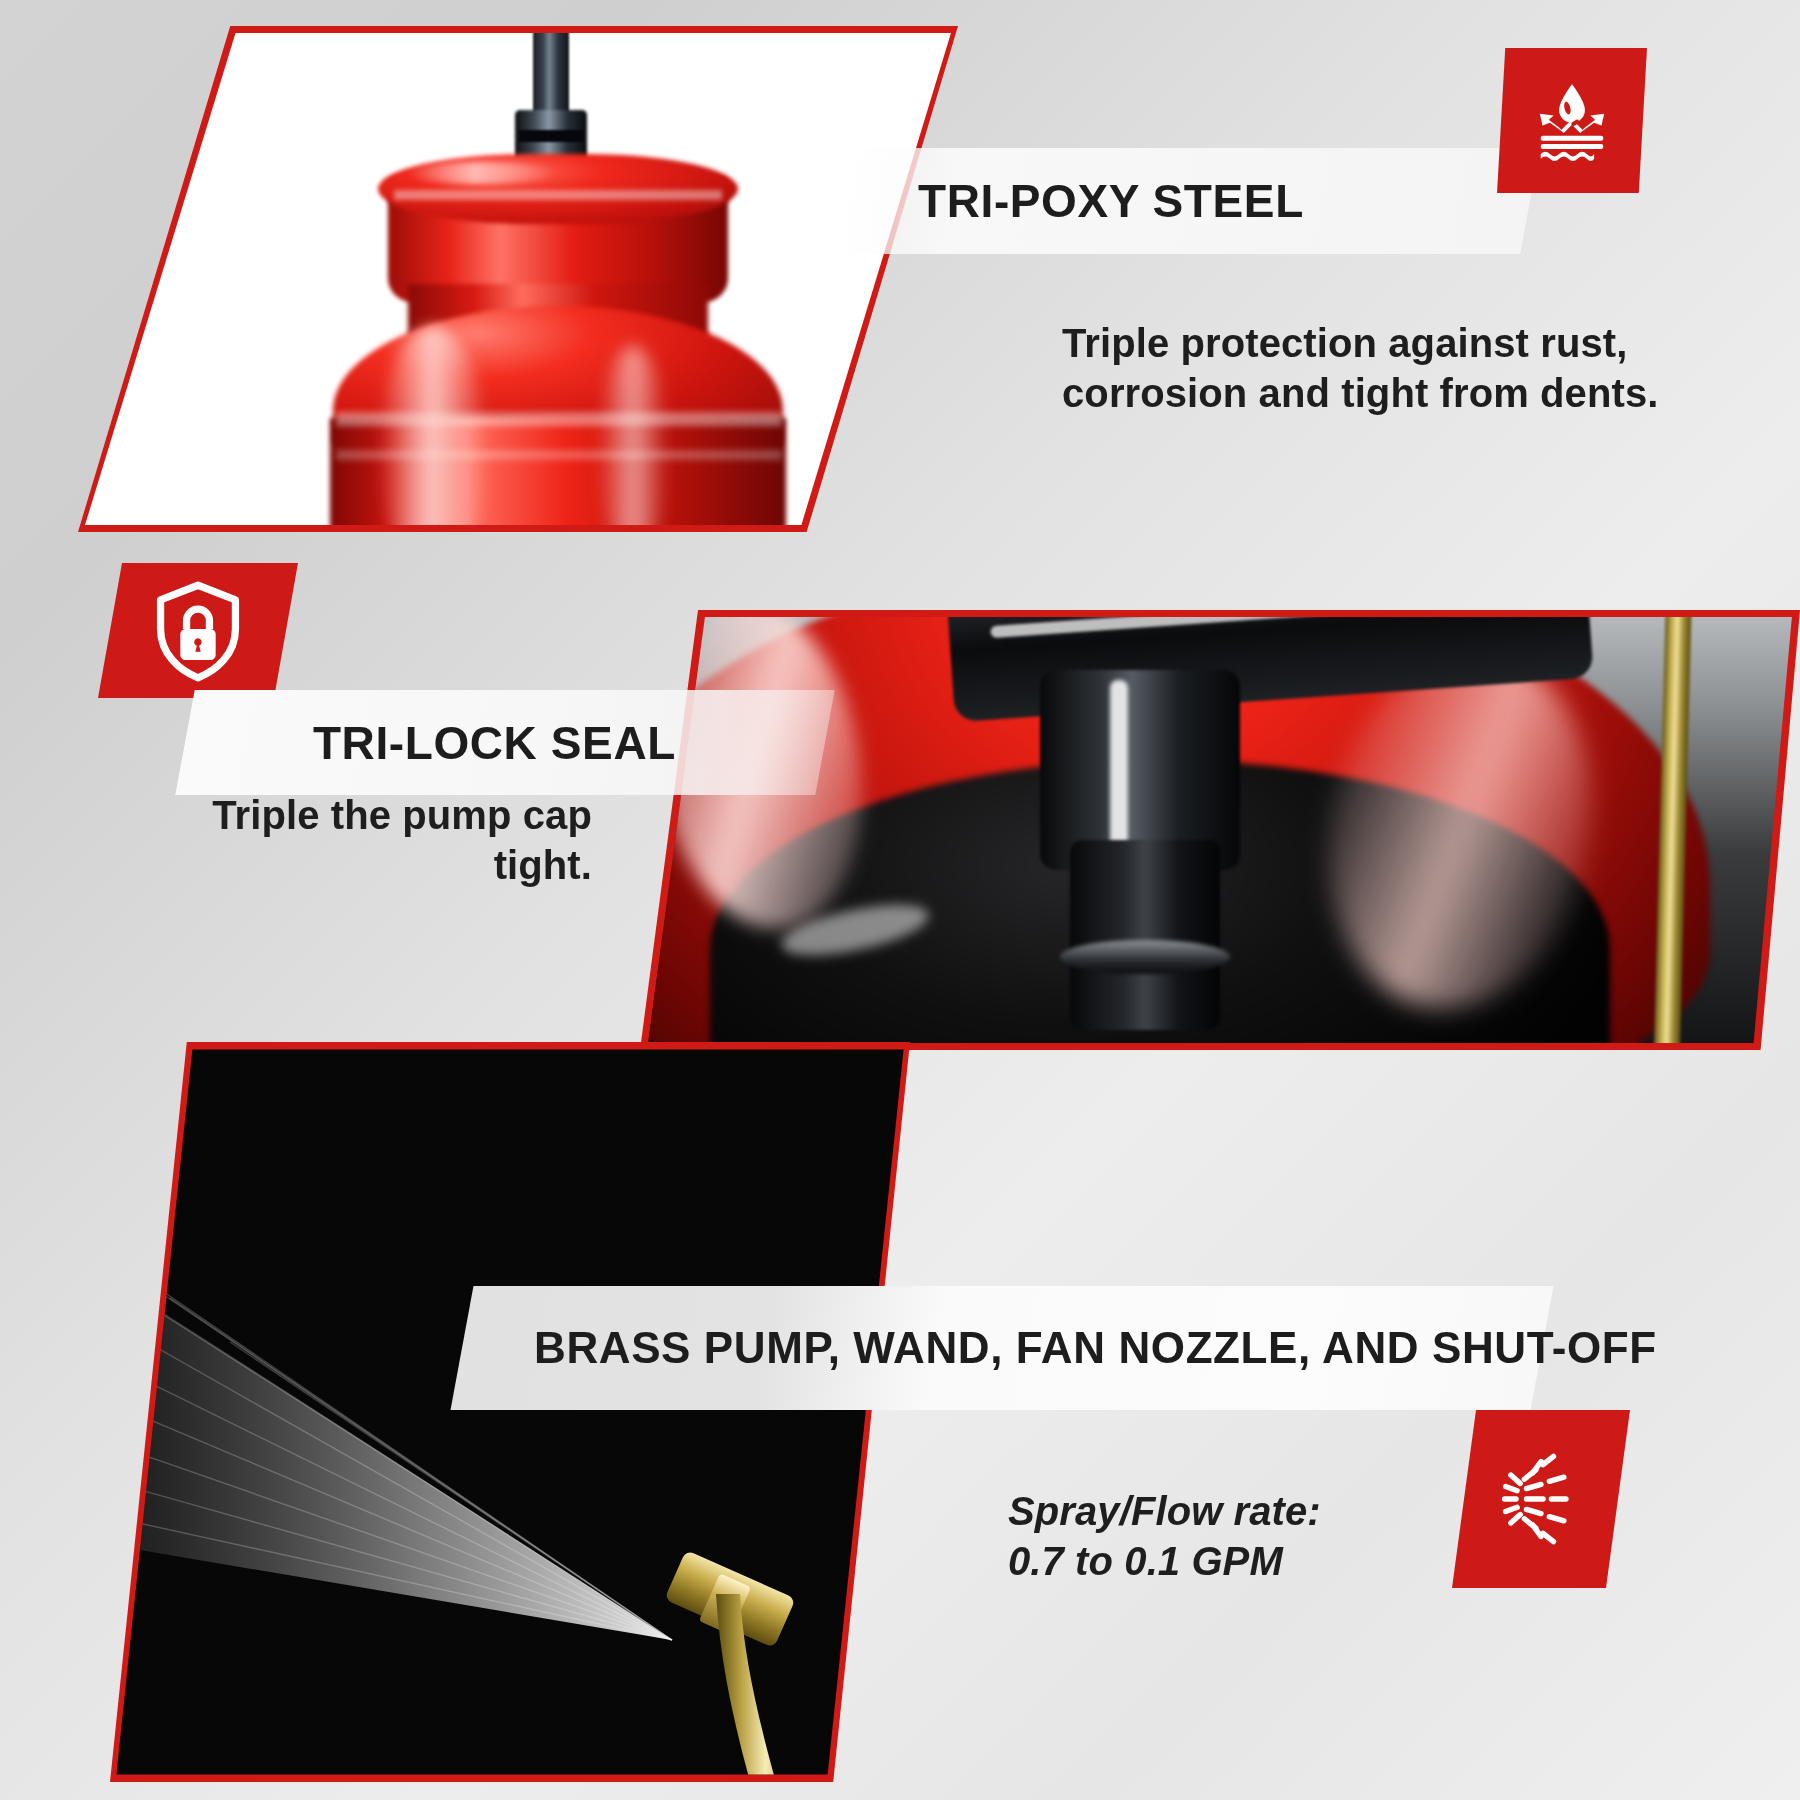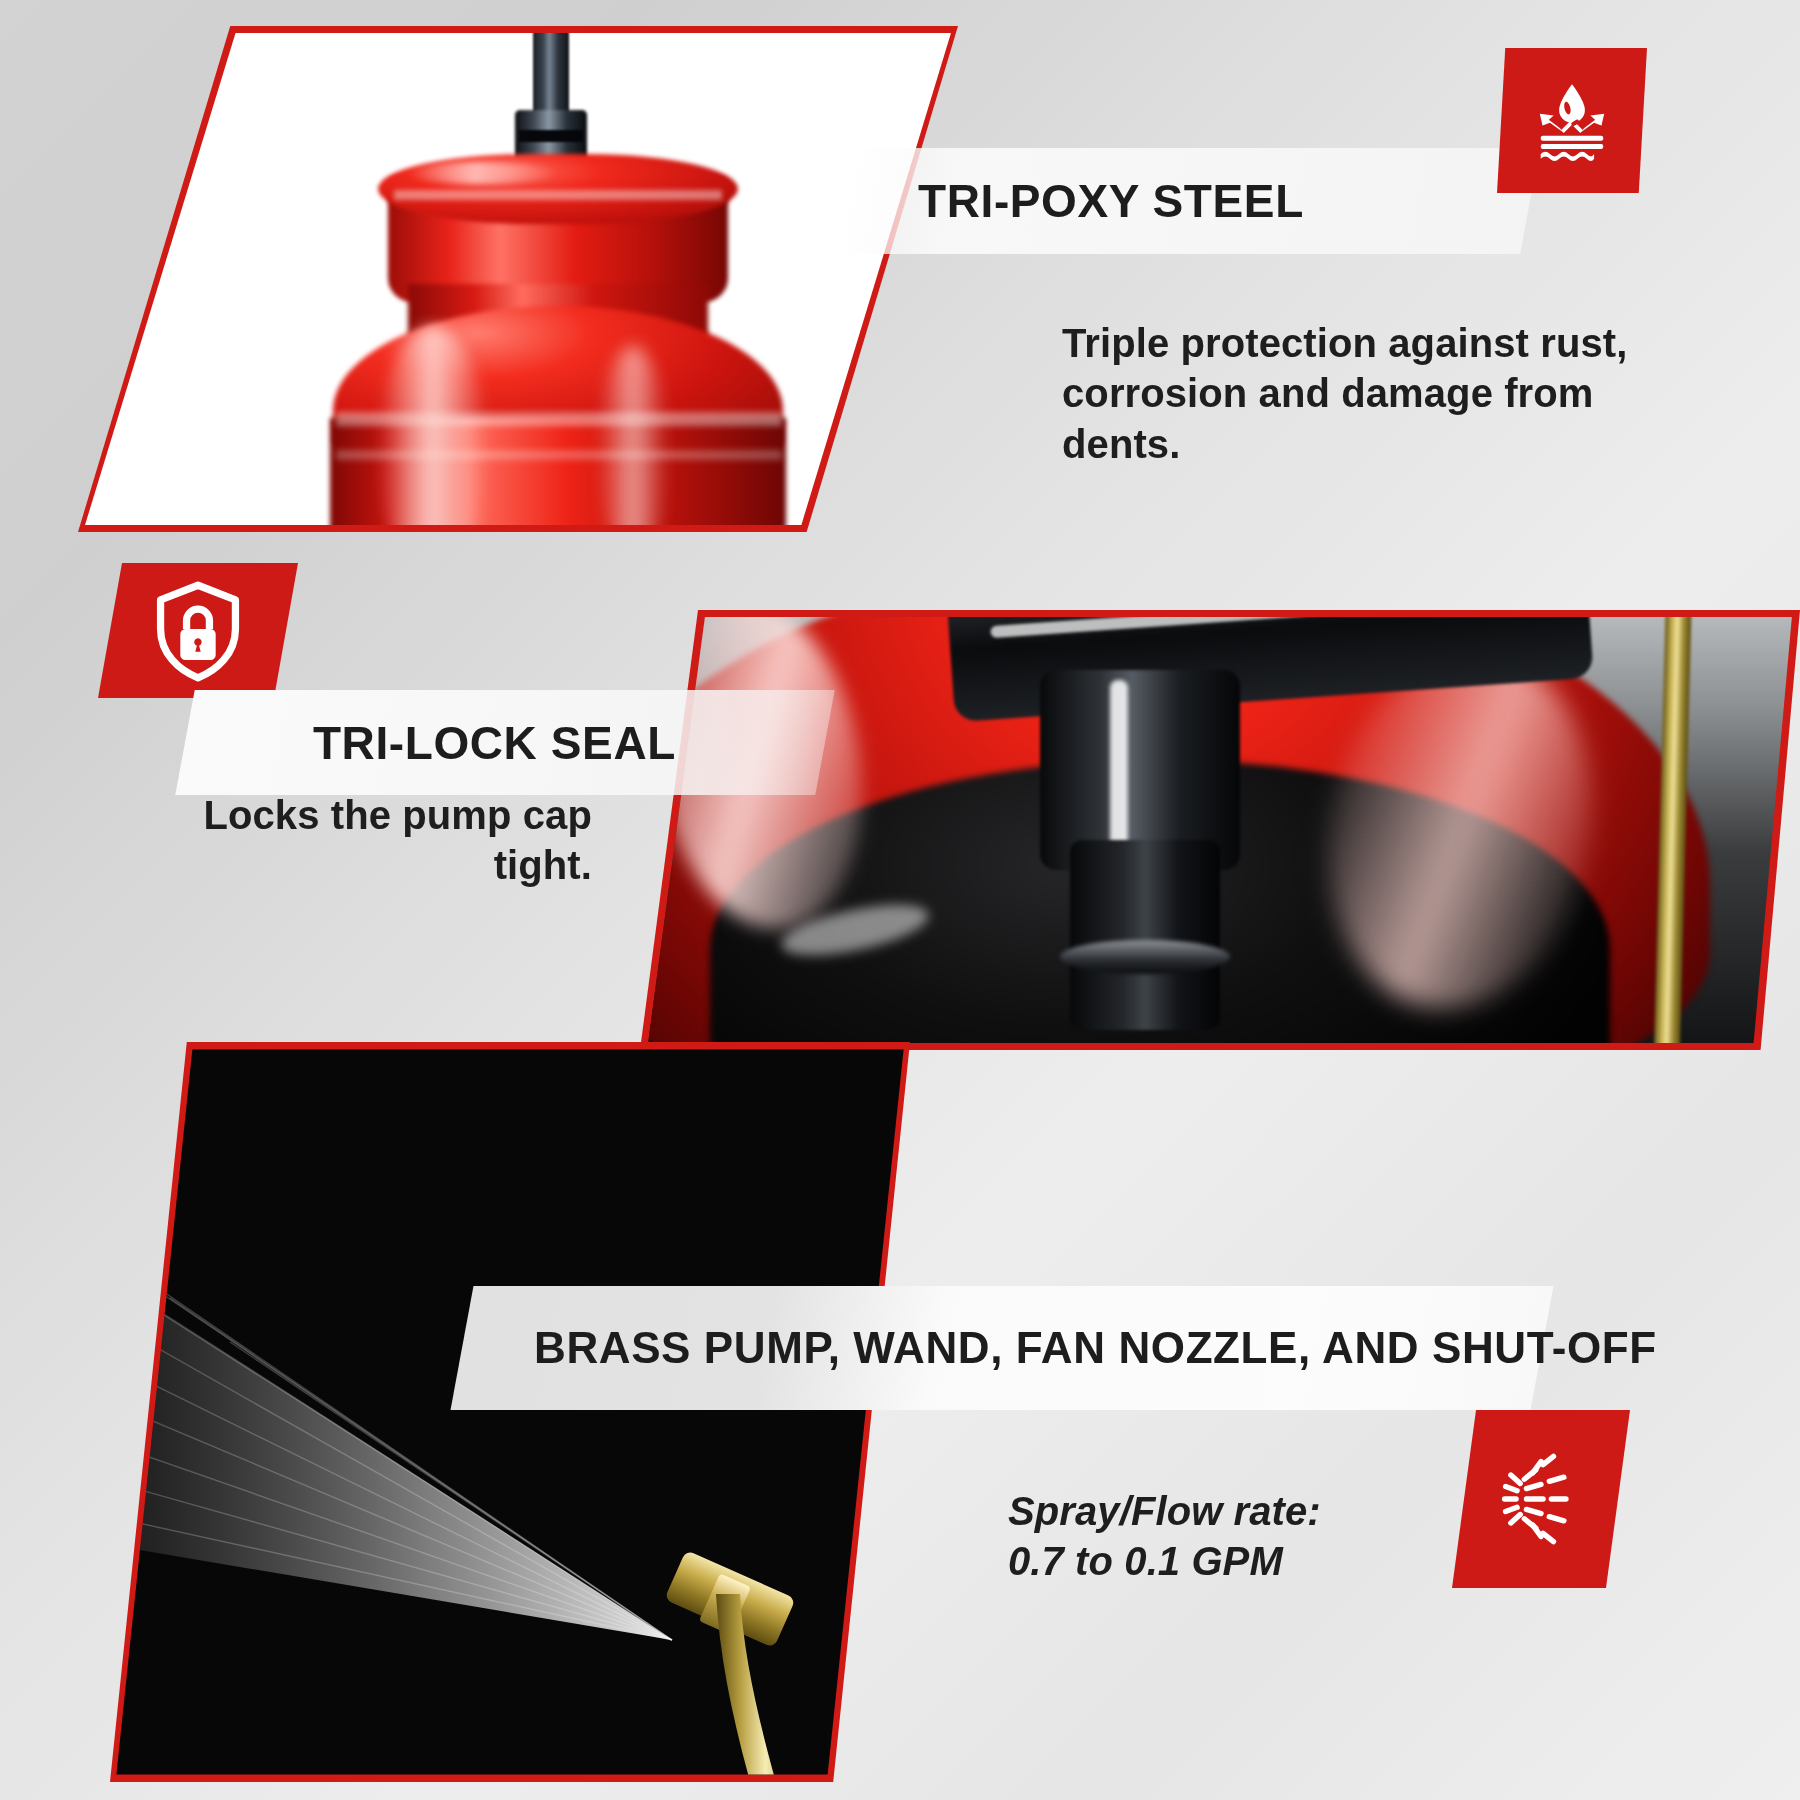--- a/index.html
+++ b/index.html
@@ -229,21 +229,21 @@
 
       <path d="M63 58 L80 45 L82 55 L74 52 L60 62 Z" fill="#fff"></path>
       <path d="M85 42 L70 44 L82 55 Z" fill="#fff"></path>
 
       <rect x="16" y="66" width="68" height="5.5" rx="2.4" fill="#fff"></rect>
       <rect x="16" y="75" width="68" height="5.5" rx="2.4" fill="#fff"></rect>
       <path d="M16 86 q5 -5 10 0 q5 5 10 0 q5 -5 10 0 q5 5 10 0 q5 -5 10 0 q5 5 8 0 l0 5 q-3 5 -8 0 q-5 -5 -10 0 q-5 5 -10 0 q-5 -5 -10 0 q-5 5 -10 0 q-5 -5 -10 0 Z" fill="#fff"></path>
     </svg>
   </div>
 
-  <div class="body-text b1">Triple protection against rust, corrosion and damage from dents.</div>
+  <div class="body-text b1">Triple protection against rust, corrosion and tight from dents.</div>
 
   <div class="panel photo2">
     <div class="ph">
       <div class="p2-rim"></div>
       <div class="p2-oil"></div>
       <div class="p2-oilhl"></div>
       <div class="p2-rimhl"></div>
       <div class="p2-rimhl2"></div>
       <div class="p2-handle"></div>
       <div class="p2-handle-hl"></div>
@@ -263,21 +263,21 @@
       <path d="M50 57 a3.6 3.6 0 1 1 -0.1 0 M50 60 l2.6 10 h-5.2 Z" fill="#ce1a16"></path>
     </svg>
   </div>
 
   <div class="band band2">
     <div class="txt">
       <div class="band-title">TRI-LOCK SEAL</div>
     </div>
   </div>
 
-  <div class="body-text b2">Locks the pump cap tight.</div>
+  <div class="body-text b2">Triple the pump cap tight.</div>
 
   <div class="panel photo3">
     <div class="ph">
       <svg class="p3-spray" viewBox="0 0 760 620">
         <defs>
           <linearGradient id="sprayGrad" x1="1" y1="0" x2="0" y2="0">
             <stop offset="0%" stop-color="#f2f2f2" stop-opacity="0.95"></stop>
             <stop offset="35%" stop-color="#c8c8c8" stop-opacity="0.62"></stop>
             <stop offset="75%" stop-color="#8e8e8e" stop-opacity="0.22"></stop>
             <stop offset="100%" stop-color="#6b6b6b" stop-opacity="0.04"></stop>

